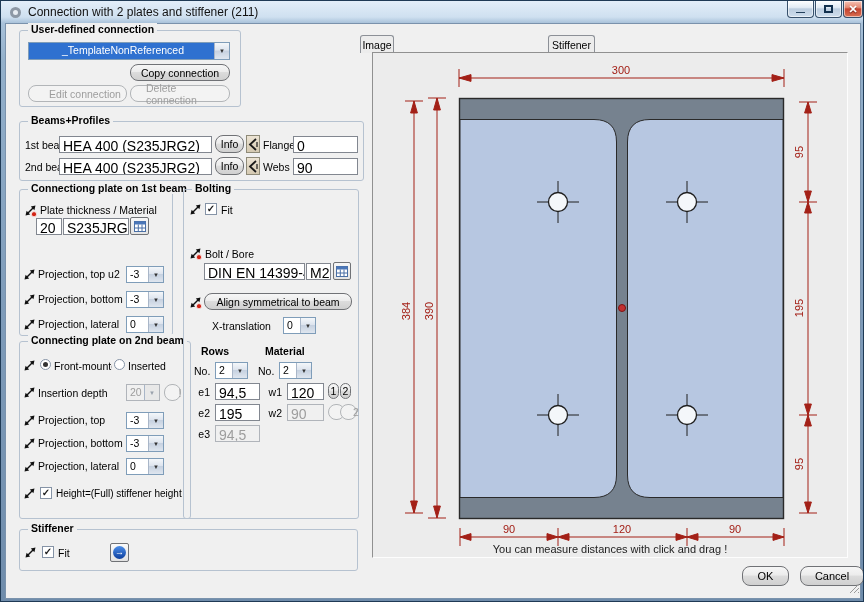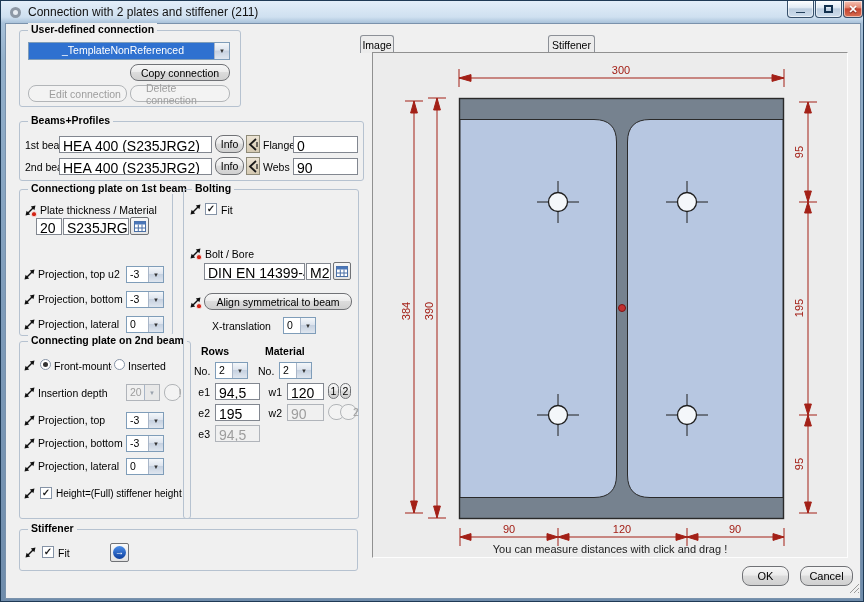--- a/index.html
+++ b/index.html
@@ -457,21 +457,21 @@
         <text x="136" y="480">90</text>
         <text x="249" y="480">120</text>
         <text x="362" y="480">90</text>
       </g>
 
       <text x="237" y="500" fill="#222" font-size="11" text-anchor="middle">You can measure distances with click and drag !</text>
     </svg>
   </div>
 
   <div class="btn" style="left:741px;top:565px;width:47px;height:20px;font-size:11px;">OK</div>
-  <div class="btn" style="left:799px;top:565px;width:53px;height:20px;font-size:11px;">Cancel</div>
+  <div class="btn" style="left:799px;top:565px;width:64px;height:20px;font-size:11px;">Cancel</div>
   <span class="grip">
     <svg width="12" height="12" viewBox="0 0 12 12">
         <line x1="11" y1="2" x2="2" y2="11" stroke="#9a9a9a"></line>
         <line x1="11" y1="6" x2="6" y2="11" stroke="#9a9a9a"></line>
         <line x1="11" y1="10" x2="10" y2="11" stroke="#9a9a9a"></line>
       </svg>
   </span>
 </div>
 
 </body></html>

